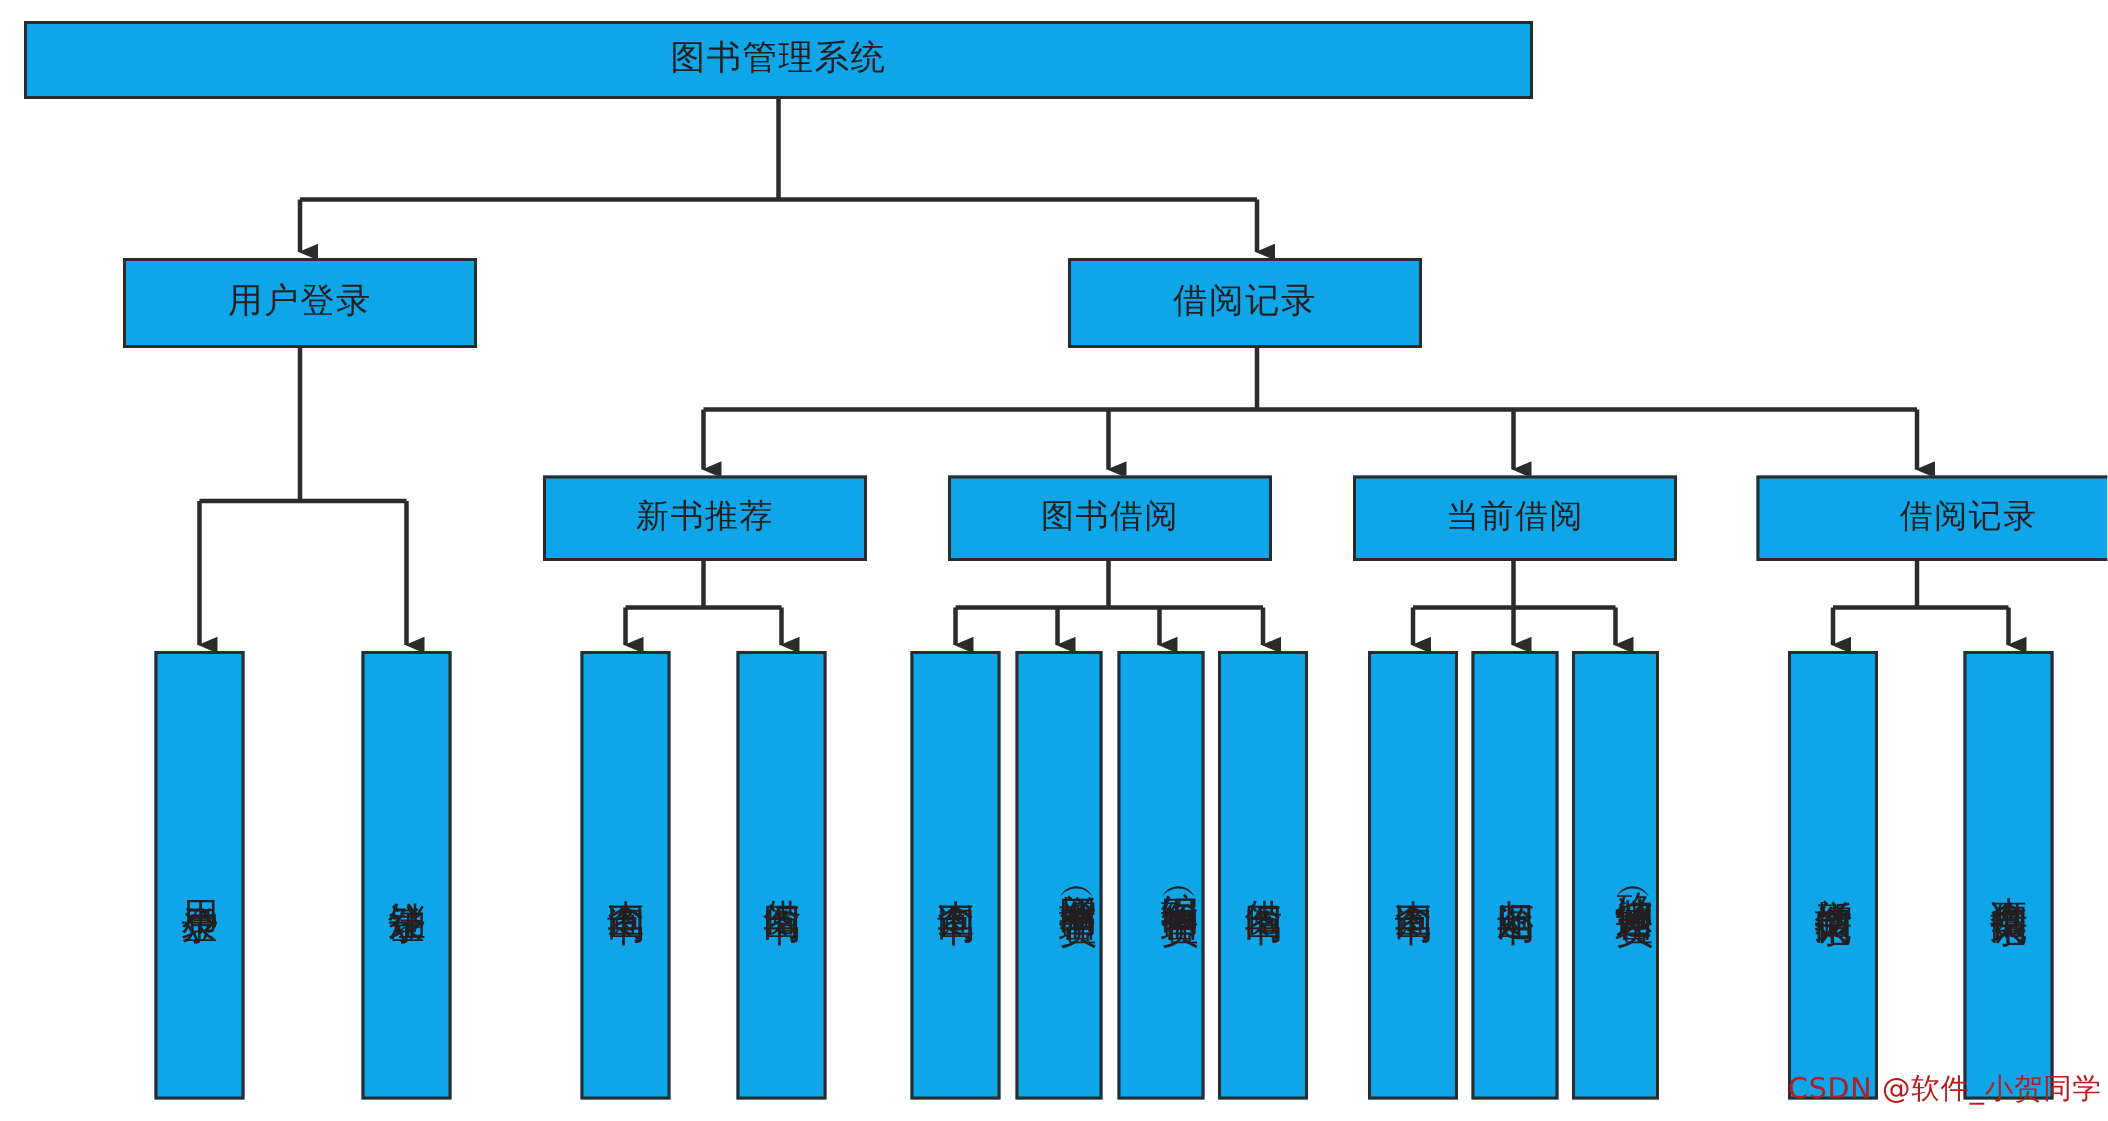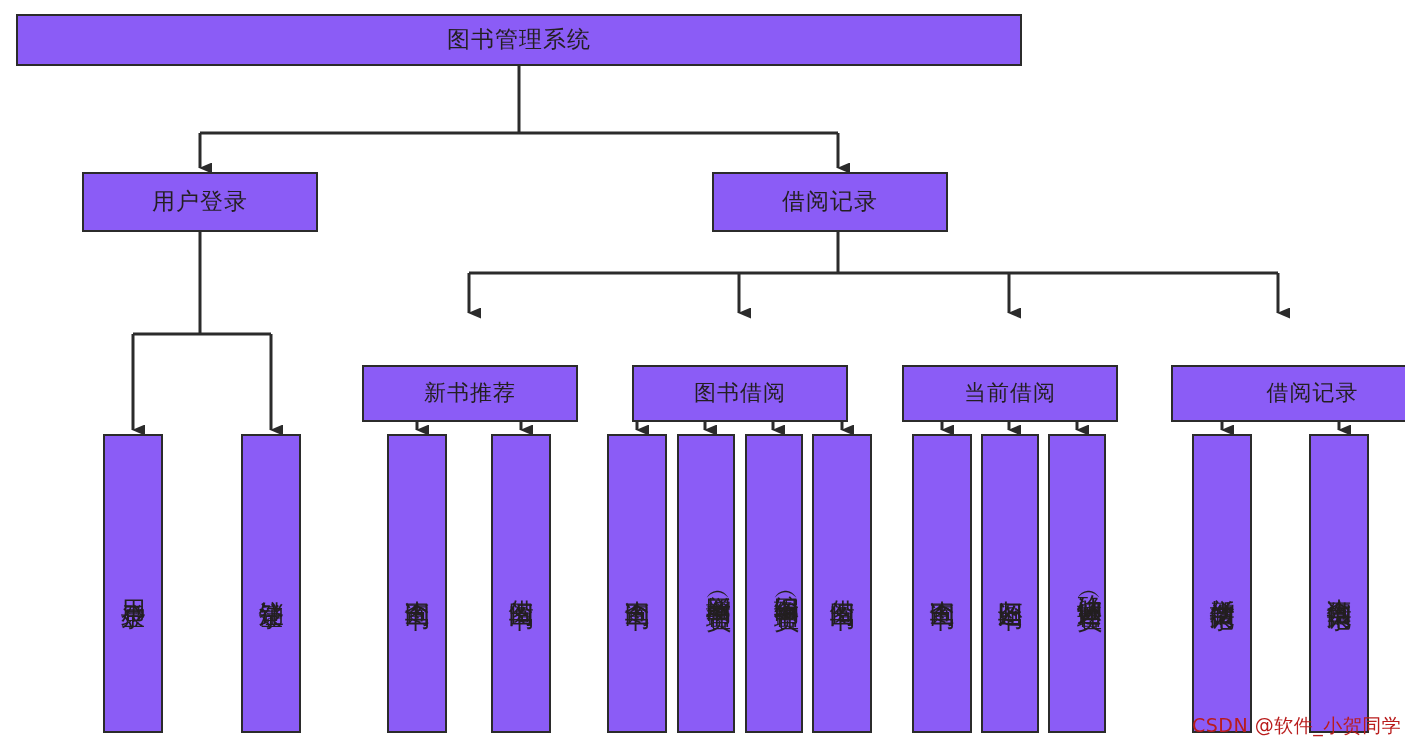--- a/index.html
+++ b/index.html
@@ -21,35 +21,34 @@
     position: absolute;
     left: 0;
     top: 0;
     width: 1405px;
     height: 747px;
   }
   .node {
     position: absolute;
     box-sizing: border-box;
     border: 2px solid #2b2b2b;
-    background: #8b5cf6;
+    background: #0ea5e9;
     display: flex;
     align-items: center;
     justify-content: center;
     color: #231f20;
     z-index: 2;
   }
   .node.h {
     font-size: 23px;
     letter-spacing: 1px;
     line-height: 1.1;
   }
   .node.h.small {
     font-size: 22px;
-    margin-top: 48px;
   }
   .node.v {
     writing-mode: vertical-rl;
     text-orientation: upright;
     font-size: 25px;
     line-height: 1.18;
     letter-spacing: 2px;
     padding: 6px 0;
     align-items: flex-start;
     justify-content: center;

